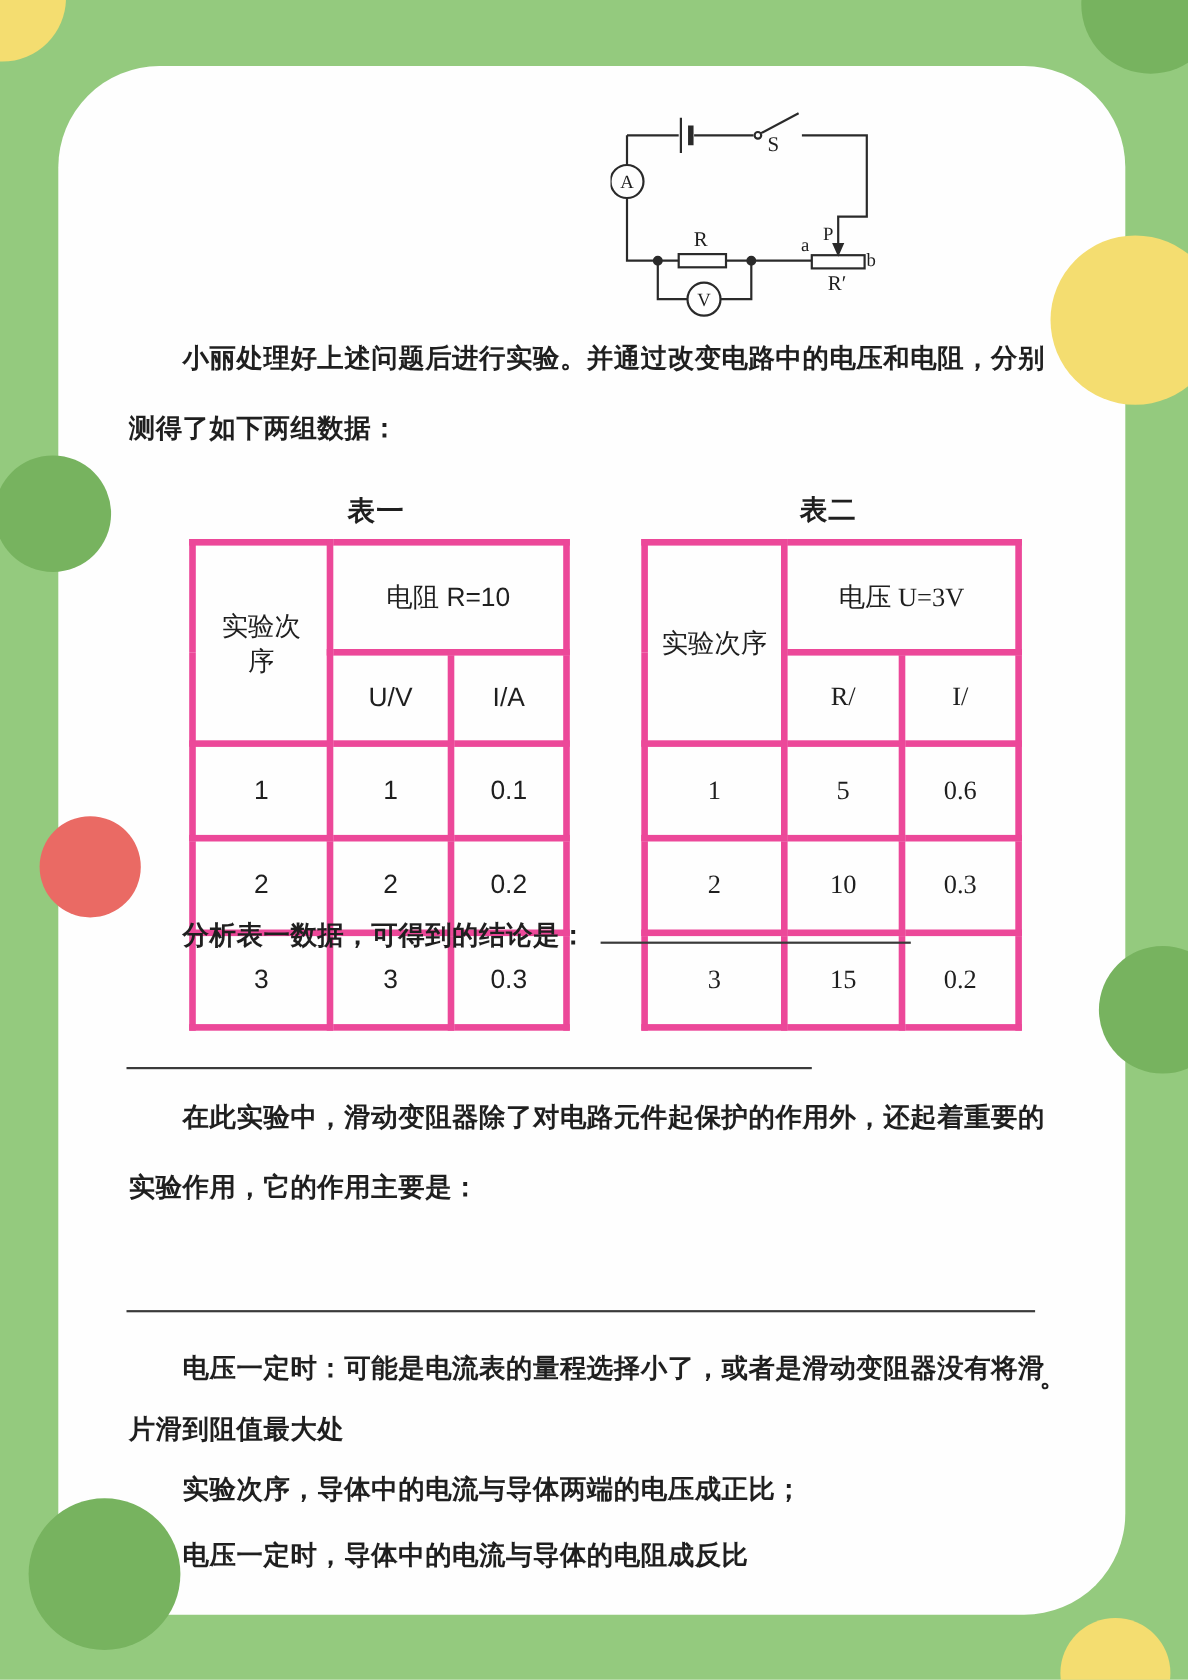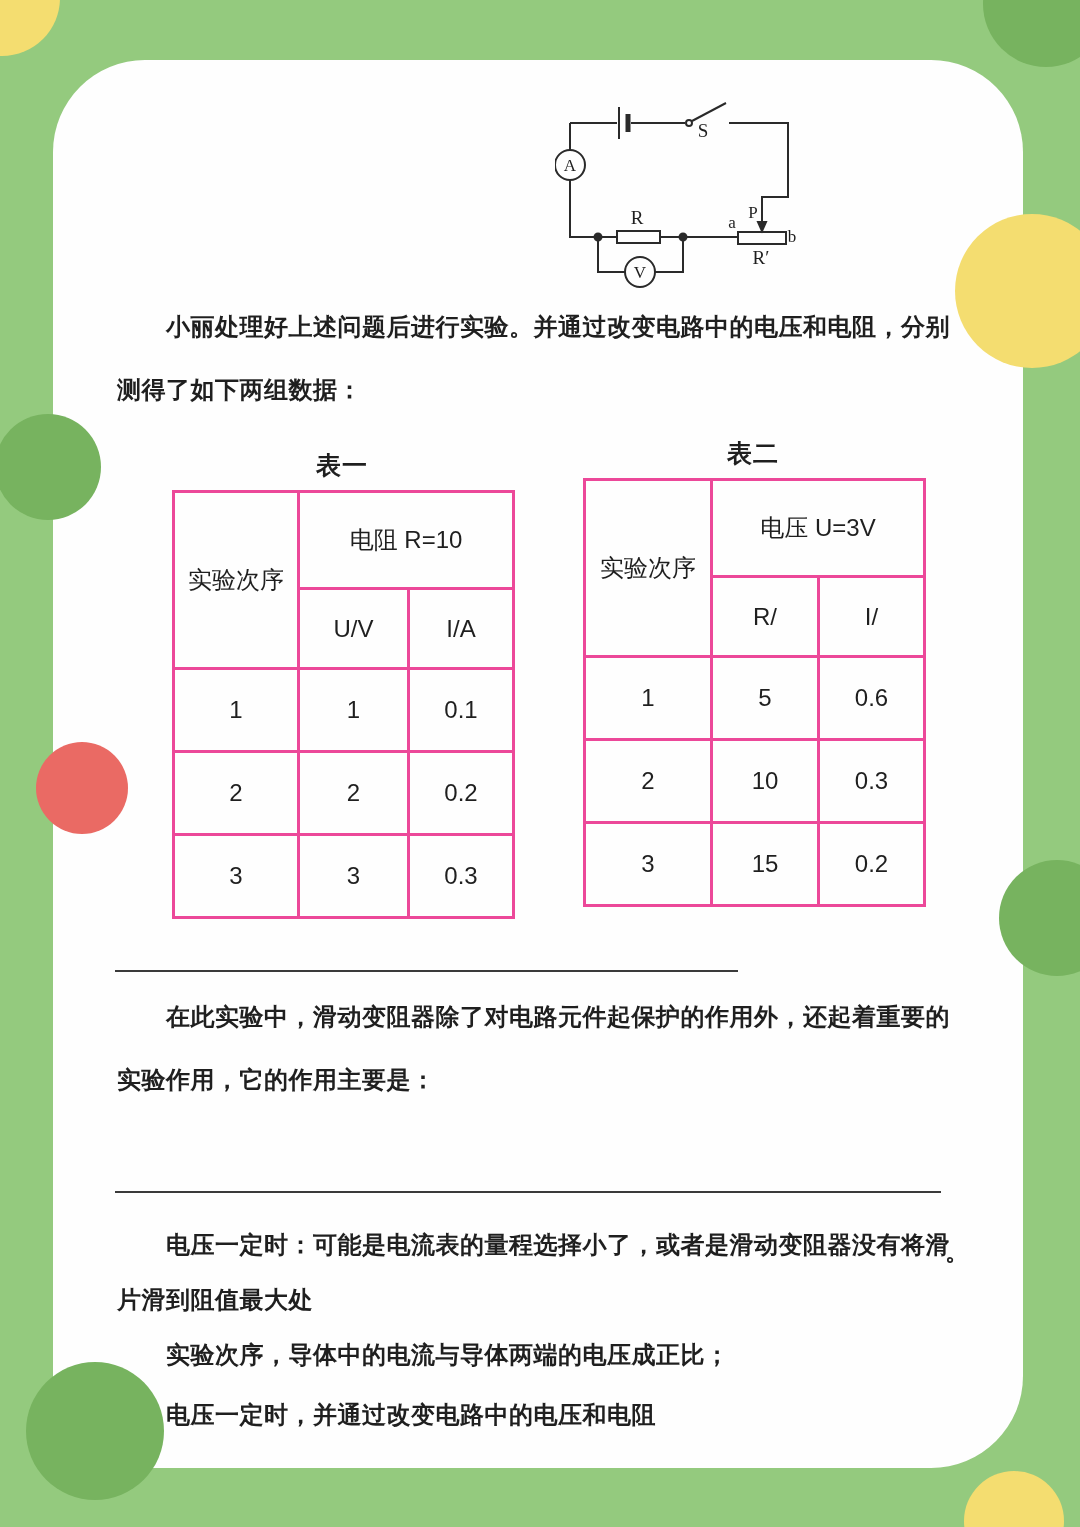--- a/index.html
+++ b/index.html
@@ -29,30 +29,30 @@
   .line{
     position:absolute;font-size:24px;line-height:30px;font-weight:600;
     white-space:nowrap;letter-spacing:0.5px;
   }
   .bold{font-weight:700;}
   .circuit{position:absolute;left:502px;top:35px;width:245px;height:200px;}
   .circuit svg{width:100%;height:100%;}
 
   .tblwrap{position:absolute;width:340px;}
   .t1{left:119px;top:388px;}
-  .t2{left:530px;top:376px;}
+  .t2{left:530px;top:388px;font-family:Liberation Serif, serif;}
   .tbl-title{
     text-align:center;font-size:25px;font-weight:700;line-height:34px;
     margin-bottom:8px;letter-spacing:1px;
   }
   table.data{
     border-collapse:collapse;width:340px;table-layout:fixed;
     font-size:24px;font-weight:500;text-align:center;
   }
-  table.data td{border:3px solid #ec4899;vertical-align:middle;padding:12px;}
+  table.data td{border:6px solid #ec4899;vertical-align:middle;padding:12px;}
   tr.hrow1 td{height:70px;}
   tr.hrow2 td{height:53px;}
   tr.drow td{height:56px;}
 
   .blankline{position:absolute;border-top:2px solid #3a3a3a;}
   .bl1{left:62px;top:910px;width:623px;}
   .bl2{left:62px;top:1131px;width:826px;}
   .inline-blank{
     display:inline-block;width:282px;height:26px;margin-left:12px;
     border-bottom:2px solid #3a3a3a;vertical-align:baseline;
@@ -168,33 +168,36 @@
       </tr>
       <tr class="drow">
         <td>3</td>
         <td>15</td>
         <td>0.2</td>
       </tr>
     </tbody>
       </table>
   </div>
 
+  <div class="line" style="left:113px;top:770px;">
+    <span>分析表一数据，可得到的结论是：</span><span class="inline-blank"></span>
+  </div>
   <div class="blankline bl1"></div>
 
   <div class="line" style="left:113px;top:942px;">在此实验中，滑动变阻器除了对电路元件起保护的作用外，还起着重要的</div>
   <div class="line" style="left:64px;top:1005px;">实验作用，它的作用主要是：</div>
   <div class="blankline bl2"></div>
   <div class="period">。</div>
 
   <div class="line" style="left:113px;top:1170px;">
     <span class="bold">电压一定时：</span><span>可能是电流表的量程选择小了，或者是滑动变阻器没有将滑</span>
   </div>
   <div class="line" style="left:64px;top:1225px;">片滑到阻值最大处</div>
   <div class="line bold" style="left:113px;top:1280px;">实验次序，导体中的电流与导体两端的电压成正比；</div>
-  <div class="line bold" style="left:113px;top:1340px;">电压一定时，并通过改变电路中的电压和电阻</div>
+  <div class="line bold" style="left:113px;top:1340px;">电压一定时，导体中的电流与导体的电阻成反比</div>
 
 </div>
 
 <div class="decor d-yellow dc1"></div>
 <div class="decor d-green dc2"></div>
 <div class="decor d-yellow dc3"></div>
 <div class="decor d-green dc4"></div>
 <div class="decor d-red dc5"></div>
 <div class="decor d-green dc6"></div>
 <div class="decor d-green dc7"></div>

